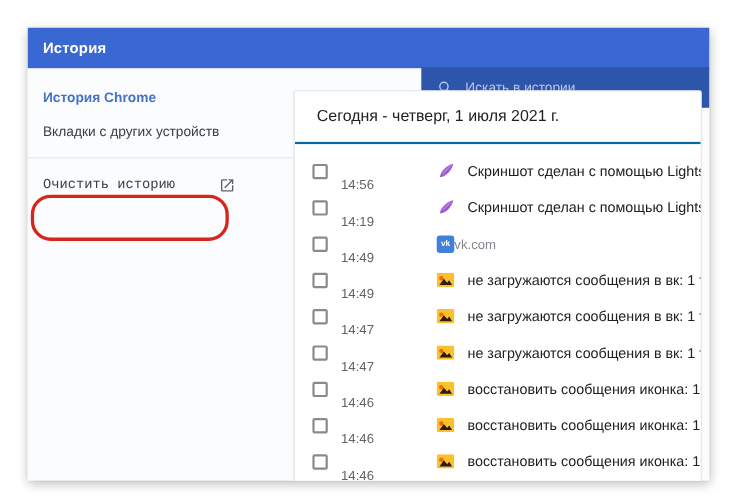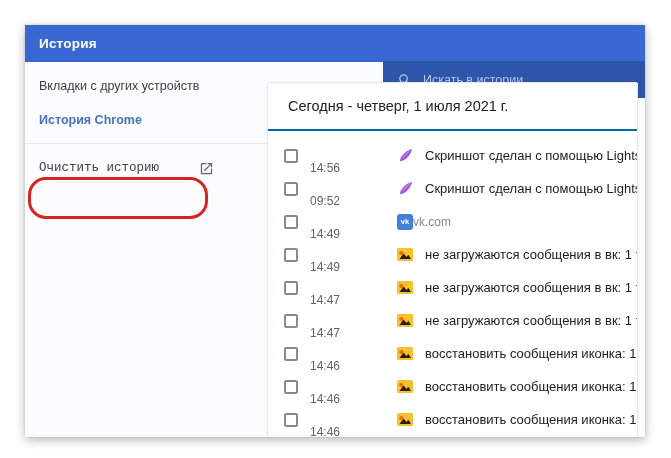--- a/index.html
+++ b/index.html
@@ -60,22 +60,22 @@
       <div class="header-title">История</div>
       <div class="searchbox">
         <svg viewBox="0 0 24 24">
           <path fill="none" stroke="#b7c5ec" stroke-width="2" stroke-linecap="round" d="M10.5 4.5a6 6 0 1 1 0 12 6 6 0 0 1 0-12zm4.6 10.6L20 19.9"></path>
         </svg>
         <span class="search-ph">Искать в истории</span>
       </div>
     </div>
 
     <div class="sidebar">
+      <div class="side-item active">История Chrome</div>
       <div class="side-item plain">Вкладки с других устройств</div>
-      <div class="side-item active">История Chrome</div>
       <div class="side-divider"></div>
       <div class="side-clear">
         <span>Очистить историю</span>
         <svg viewBox="0 0 24 24">
           <path fill="#5f6368" d="M19 19H5V5h7V3H5c-1.1 0-2 .9-2 2v14c0 1.1.9 2 2 2h14c1.1 0 2-.9 2-2v-7h-2v7zM14 3v2h3.59l-9.83 9.83 1.41 1.41L19 6.41V10h2V3h-7z"></path>
         </svg>
       </div>
       <div class="annotation"></div>
     </div>
 
@@ -95,21 +95,21 @@
               </svg>
 
             </div>
 
             <div class="title">Скриншот сделан с помощью Lightshot</div>
 
           </div>
 
           <div class="row">
             <div class="checkbox"></div>
-            <div class="time">09:52</div>
+            <div class="time">14:19</div>
 
             <div class="fav">
               <svg class="favicon" width="15" height="15" viewBox="0 0 16 16">
                 <path fill="#9a55d6" d="M15 1C10.2 2 5.3 5.9 2.8 10.8L2 14l3.3-.7C10.2 10.8 14 6 15 1z"></path>
                 <path fill="#b57de4" d="M15 1C11 2.5 6.5 6.5 4.2 11l.8.5C8.5 8 12.5 4.5 15 1z"></path>
               </svg>
 
             </div>
 
             <div class="title">Скриншот сделан с помощью Lightshot</div>

